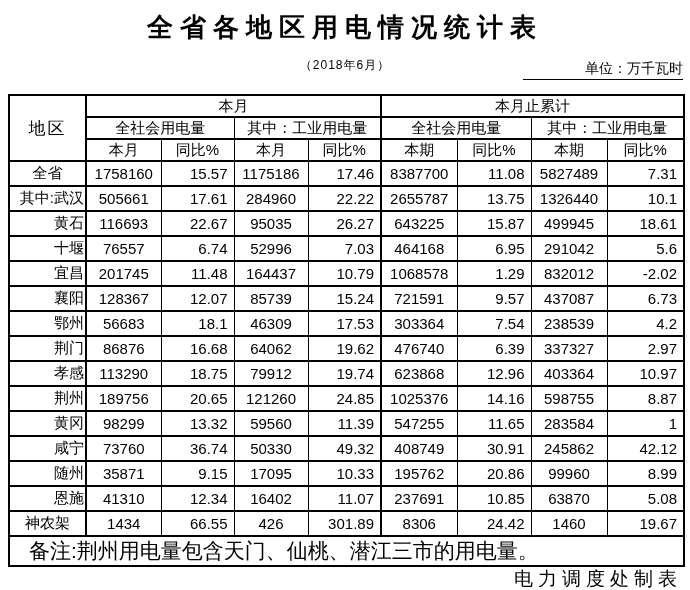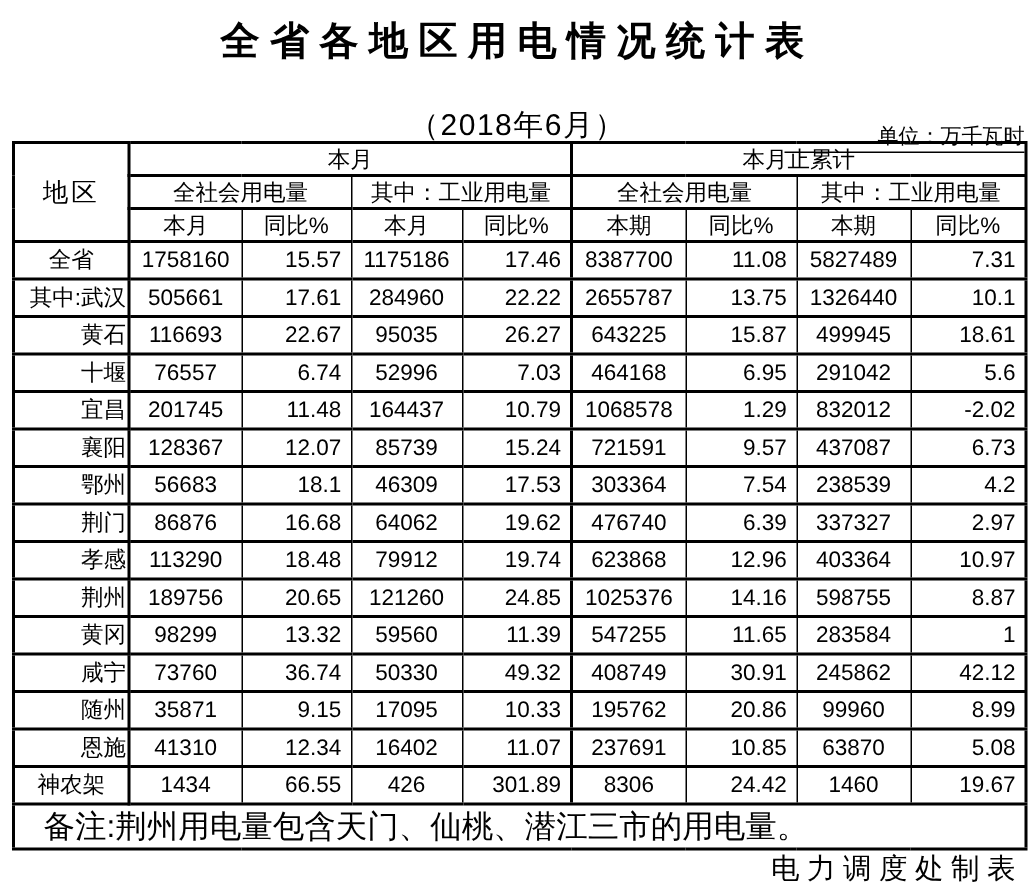--- a/index.html
+++ b/index.html
@@ -18,27 +18,27 @@
     margin: 0;
     padding-top: 10px;
     text-align: center;
     font-family: "DejaVu Serif", serif;
     font-weight: 900;
     font-size: 26px;
     letter-spacing: 7px;
   }
   .subtitle {
     text-align: center;
-    font-size: 20px;
-    margin-top: 25px;
+    font-size: 12px;
+    margin-top: 12px;
     letter-spacing: 1px;
   }
   .unit {
     position: absolute;
-    top: 82px;
+    top: 60px;
     right: 7px;
     width: 160px;
     text-align: right;
     font-size: 14px;
     padding-bottom: 1px;
     border-bottom: 1px solid #000;
   }
 
   table.stat {
     position: absolute;
@@ -223,21 +223,21 @@
           <td class="val">64062</td>
           <td class="pct">19.62</td>
           <td class="val div-l">476740</td>
           <td class="pct">6.39</td>
           <td class="val">337327</td>
           <td class="pct">2.97</td>
         </tr>
         <tr>
           <td class="region col-region-r">孝感</td>
           <td class="val">113290</td>
-          <td class="pct">18.48</td>
+          <td class="pct">18.75</td>
           <td class="val">79912</td>
           <td class="pct">19.74</td>
           <td class="val div-l">623868</td>
           <td class="pct">12.96</td>
           <td class="val">403364</td>
           <td class="pct">10.97</td>
         </tr>
         <tr>
           <td class="region col-region-r">荆州</td>
           <td class="val">189756</td>

